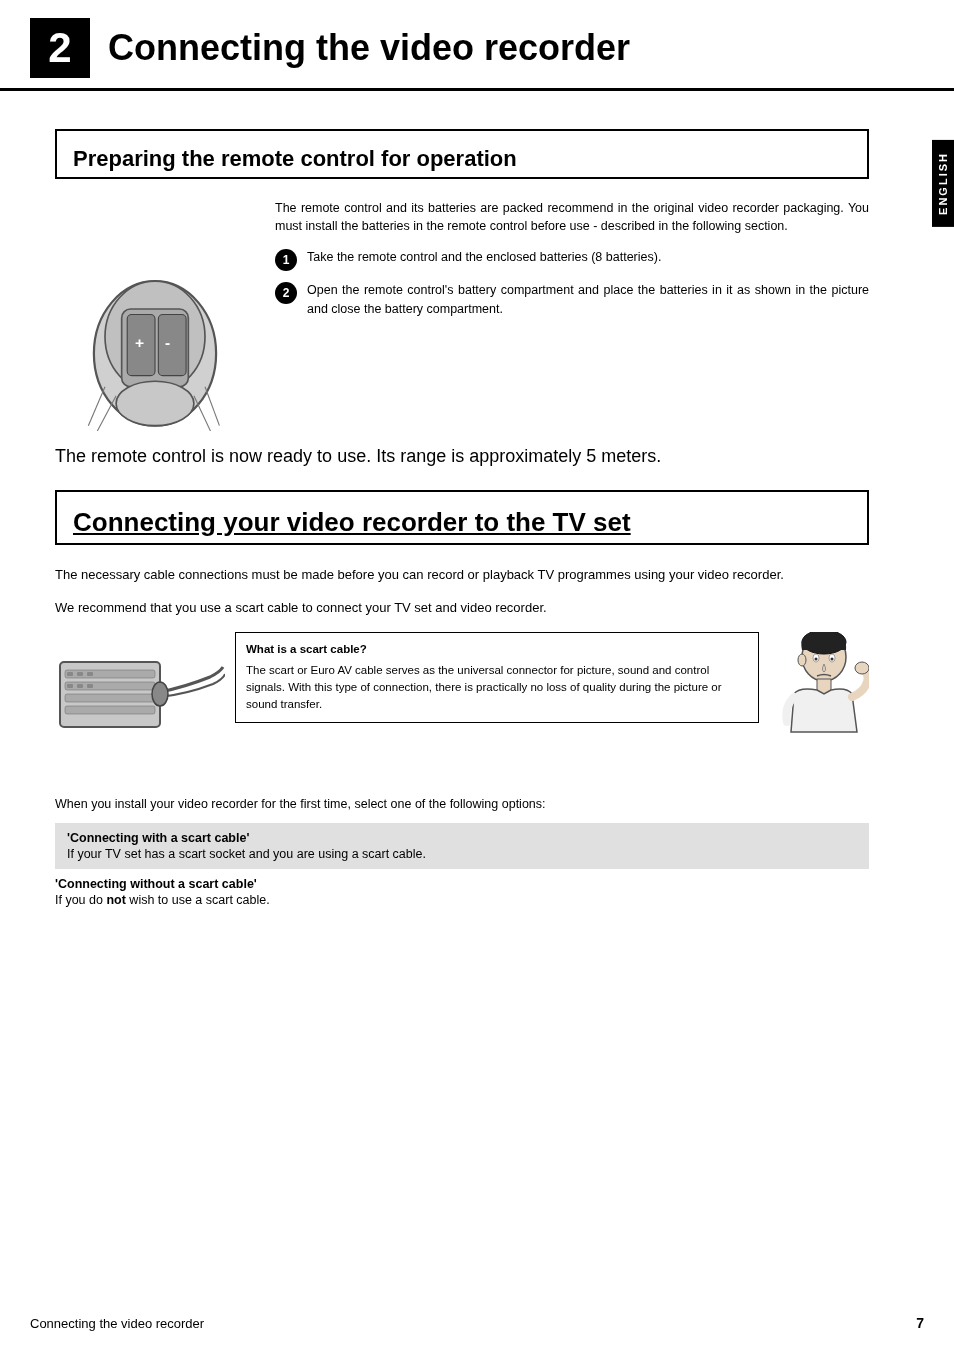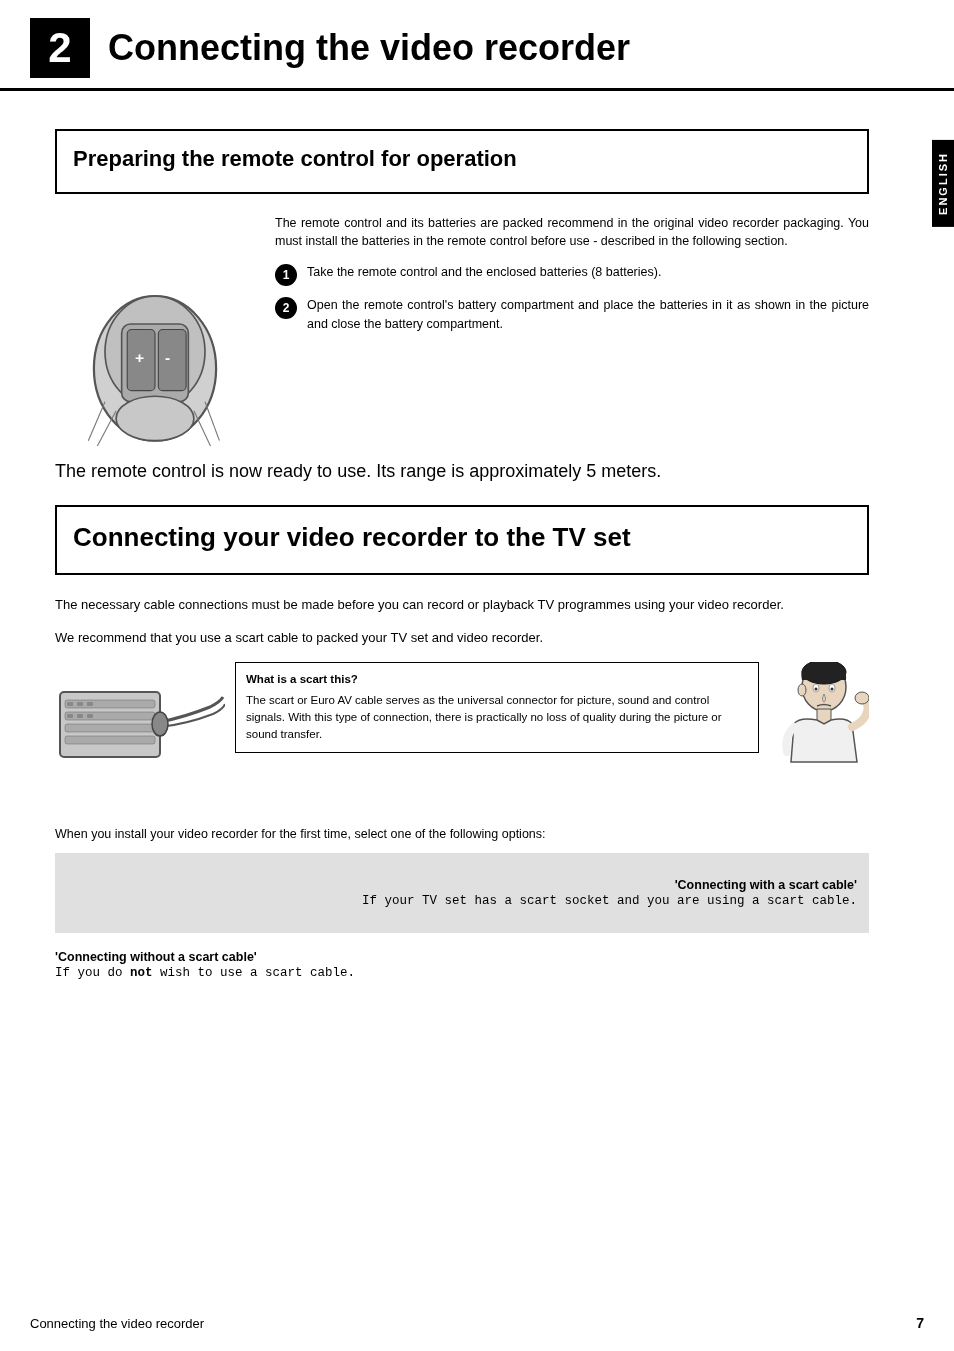--- a/index.html
+++ b/index.html
@@ -58,21 +58,21 @@
 
     
     .content {
       padding: 20px 55px 20px 55px;
       margin-right: 30px;
     }
 
     
     .section-box {
       border: 2px solid #000;
-      padding: 14px 16px 18px 16px;
+      padding: 14px 16px 3px 16px;
       margin-bottom: 20px;
     }
     .section-box h2 {
       font-size: 22px;
       font-weight: bold;
       line-height: 1.3;
     }
     .section-box h2.large {
       font-size: 26px;
     }
@@ -179,35 +179,33 @@
     .options-area {
       margin-top: 10px;
     }
     .options-intro {
       font-size: 12.5px;
       line-height: 1.5;
       margin-bottom: 10px;
     }
     .option-row {
       background: #e8e8e8;
-      padding: 25px 12px;
-      margin-bottom: 17px;
-      text-align: right;
+      padding: 8px 12px;
+      margin-bottom: 8px;
     }
     .option-row:nth-child(2) {
       background: #f0f0f0;
     }
     .option-title {
       font-weight: bold;
       font-size: 12.5px;
       margin-bottom: 2px;
     }
     .option-desc {
       font-size: 12.5px;
-      font-family: Liberation Mono, monospace;
     }
     .option-desc b {
       font-weight: bold;
     }
 
     
     .page-footer {
       position: absolute;
       bottom: 20px;
       left: 0;
@@ -284,28 +282,28 @@
 
       <div class="step">
         <div class="step-num">2</div>
         <div class="step-text">Open the remote control's battery compartment and place the batteries in it as shown in the picture and close the battery compartment.</div>
       </div>
     </div>
   </div>
 
   <p class="ready-text">The remote control is now ready to use. Its range is approximately 5 meters.</p>
 
-  <div style="margin-bottom: 16px;">
+  <div style="margin-bottom: 16px; text-decoration: underline;">
     <div class="section-box">
       <h2 class="large">Connecting your video recorder to the TV set</h2>
     </div>
   </div>
 
   <p class="connect-text">The necessary cable connections must be made before you can record or playback TV programmes using your video recorder.</p>
-  <p class="connect-text">We recommend that you use a scart cable to packed your TV set and video recorder.</p>
+  <p class="connect-text">We recommend that you use a scart cable to connect your TV set and video recorder.</p>
 
   <div class="connect-layout">
 
     <div class="vcr-image">
       <svg class="vcr-svg" viewBox="0 0 170 140" xmlns="http://www.w3.org/2000/svg">
 
         <rect x="5" y="30" width="100" height="65" rx="4" fill="#c8c8c8" stroke="#555" stroke-width="2"></rect>
 
         <rect x="10" y="38" width="90" height="8" rx="2" fill="#aaa" stroke="#666" stroke-width="0.5"></rect>
         <rect x="10" y="50" width="90" height="8" rx="2" fill="#aaa" stroke="#666" stroke-width="0.5"></rect>
@@ -321,21 +319,21 @@
 
         <path d="M105 60 Q130 55 155 45 Q165 40 168 35" stroke="#555" stroke-width="3" fill="none"></path>
         <path d="M105 65 Q132 62 158 52 Q168 47 170 42" stroke="#555" stroke-width="2" fill="none"></path>
 
         <ellipse cx="105" cy="62" rx="8" ry="12" fill="#888" stroke="#444" stroke-width="1.5"></ellipse>
       </svg>
     </div>
 
     <div class="info-box-area">
       <div class="info-box">
-        <div class="info-title">What is a scart this?</div>
+        <div class="info-title">What is a scart cable?</div>
         <div>The scart or Euro AV cable serves as the universal connector for picture, sound and control signals. With this type of connection, there is practically no loss of quality during the picture or sound transfer.</div>
       </div>
 
       <div class="person-image">
         <svg class="person-svg" viewBox="0 0 100 140" xmlns="http://www.w3.org/2000/svg">
 
           <ellipse cx="55" cy="25" rx="22" ry="24" fill="#e8d5c0" stroke="#555" stroke-width="1.5"></ellipse>
 
           <ellipse cx="55" cy="10" rx="22" ry="12" fill="#222" stroke="#111" stroke-width="1"></ellipse>
           <path d="M33 18 Q30 5 40 3 Q55 -2 70 3 Q78 5 77 18" fill="#222"></path>

